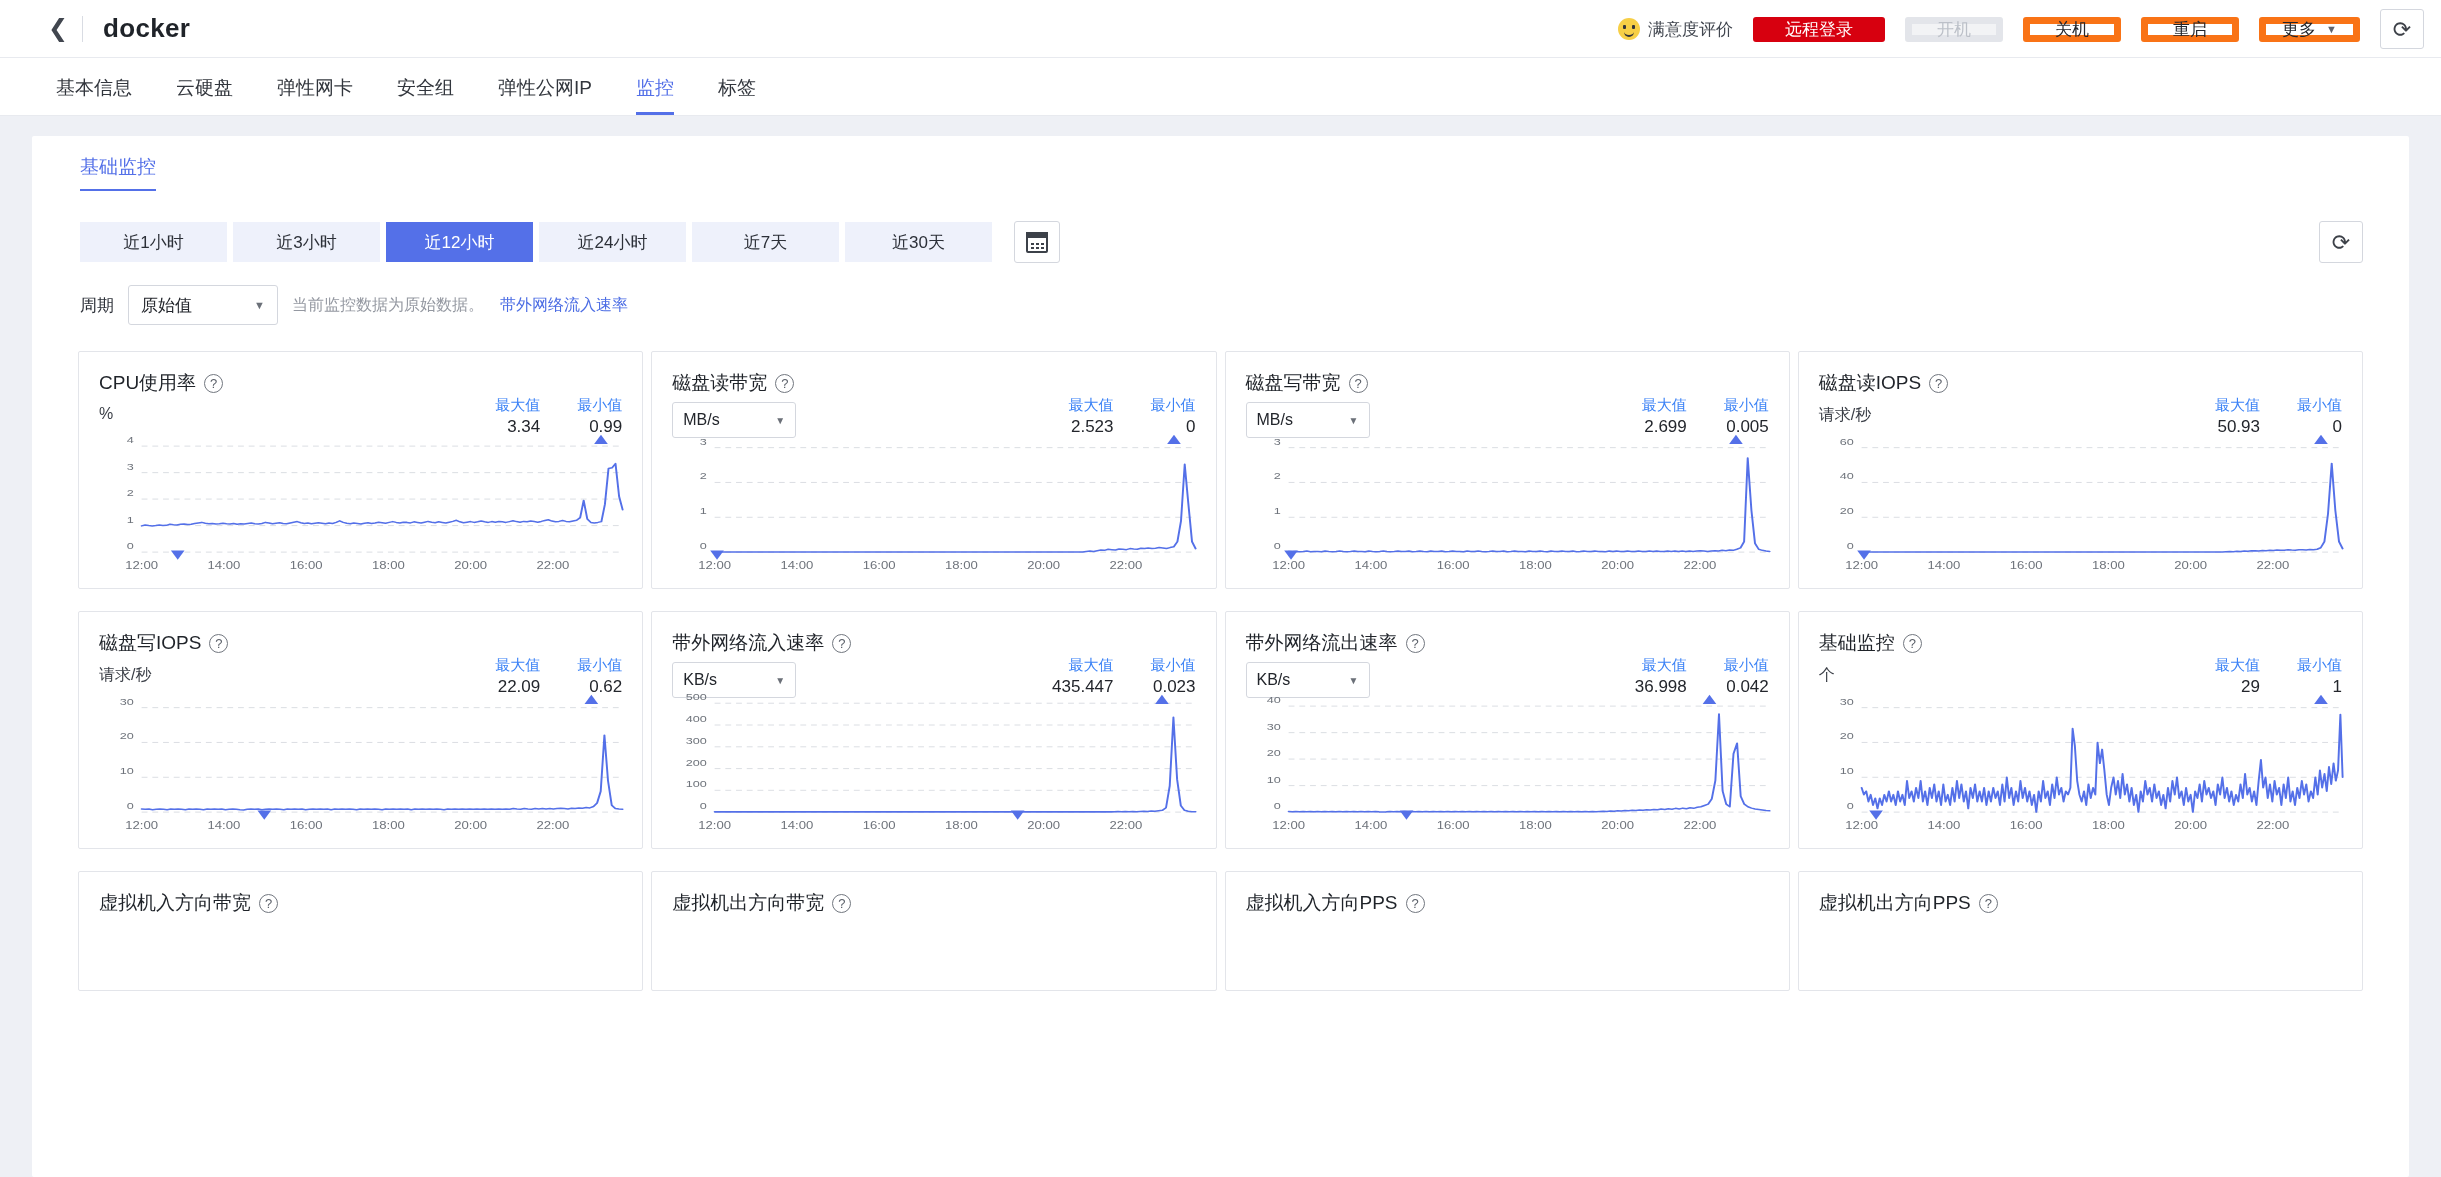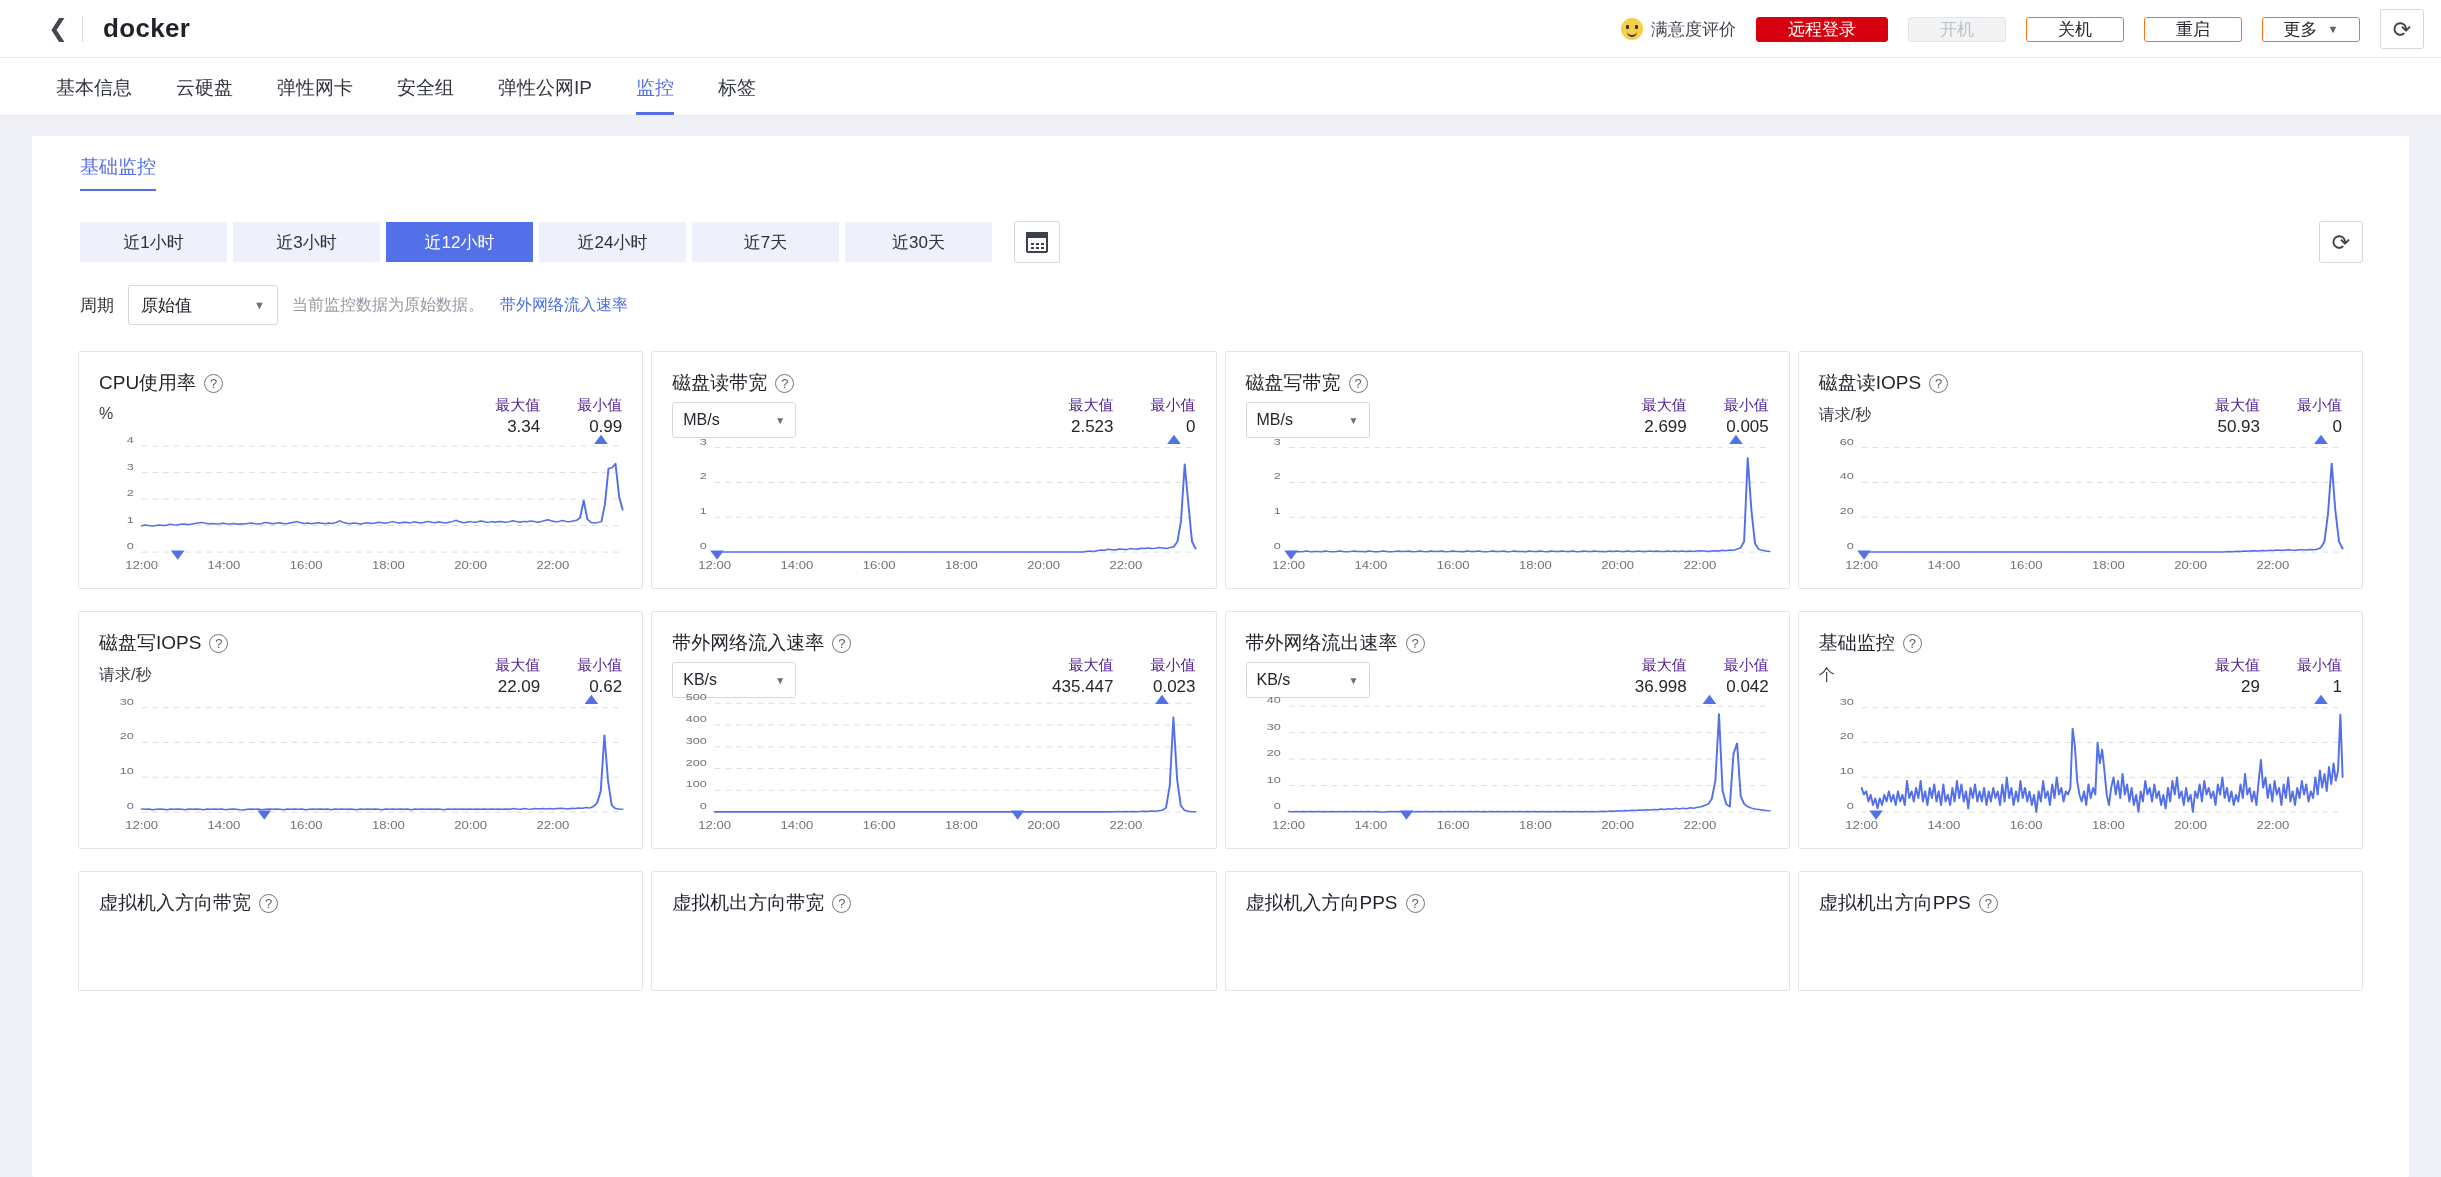--- a/index.html
+++ b/index.html
@@ -43,21 +43,21 @@
     box-shadow: 9px 0 0 #33343a;
   }
   .smiley::after {
     content:""; position:absolute; left:6px; top:13px; width:10px;height:4px;
     border-bottom:2px solid #33343a; border-radius:0 0 8px 8px;
   }
 
   .btn {
     height: 25px; min-width: 98px;
     display: inline-flex; align-items: center; justify-content: center;
-    border: 1px solid #f97316; background: #fff; border-radius: 3px;
+    border: 7px solid #f97316; background: #fff; border-radius: 3px;
     font-size: 17px; color: #23262c; cursor: pointer; padding: 0 16px;
     font-family: "Liberation Sans", sans-serif;
   }
   .btn.primary-red { background: #d7000f; border-color: #d7000f; color: #fff; min-width: 132px; }
   .btn.disabled { background: #f2f3f5; color: #bcc0c8; border-color: #e3e5ea; cursor: default; }
   .btn .caret { margin-left: 10px; font-size: 11px; color: #5e636e; }
   .refresh-btn {
     width: 44px; min-width: 44px; height: 40px; font-size: 22px; color: #3d4148;
     border: 1px solid #d4d7de; background:#fff; border-radius:3px;
     display:inline-flex;align-items:center;justify-content:center;cursor:pointer;
@@ -156,21 +156,21 @@
     width: 124px; height: 36px; border:1px solid #d4d7de; border-radius:3px; background:#fff;
     display:flex;align-items:center;justify-content:space-between; padding:0 10px;
     font-size:16px; color:#23262c; cursor:pointer; margin-top: 6px;
   }
   .unit-select .caret { font-size:10px; color:#6b7078; }
 
   .minmax {
     position:absolute; right: 20px; top: 44px; display:flex; gap: 30px; text-align:right;
   }
   .mm-col { min-width: 52px; }
-  .mm-label { font-size: 15px; color:#4c1d95;font-family:Liberation Serif, serif; }
+  .mm-label { font-size: 15px; color:#3b82f6;font-family:Liberation Serif, serif; }
   .mm-value { font-size: 17px; color:#23262c; margin-top: 2px; }
 
   .plot { position:absolute; left: 12px; right: 6px; bottom: 10px; height: 160px; }
   .plot svg { width:100%; height:100%; display:block; }
 
   
   .axis-text { font-family:"Liberation Sans", sans-serif; font-size:13px; fill:#6e737b; }
   .axis-text.x { font-size:13.5px; }
 </style>
 </head>

